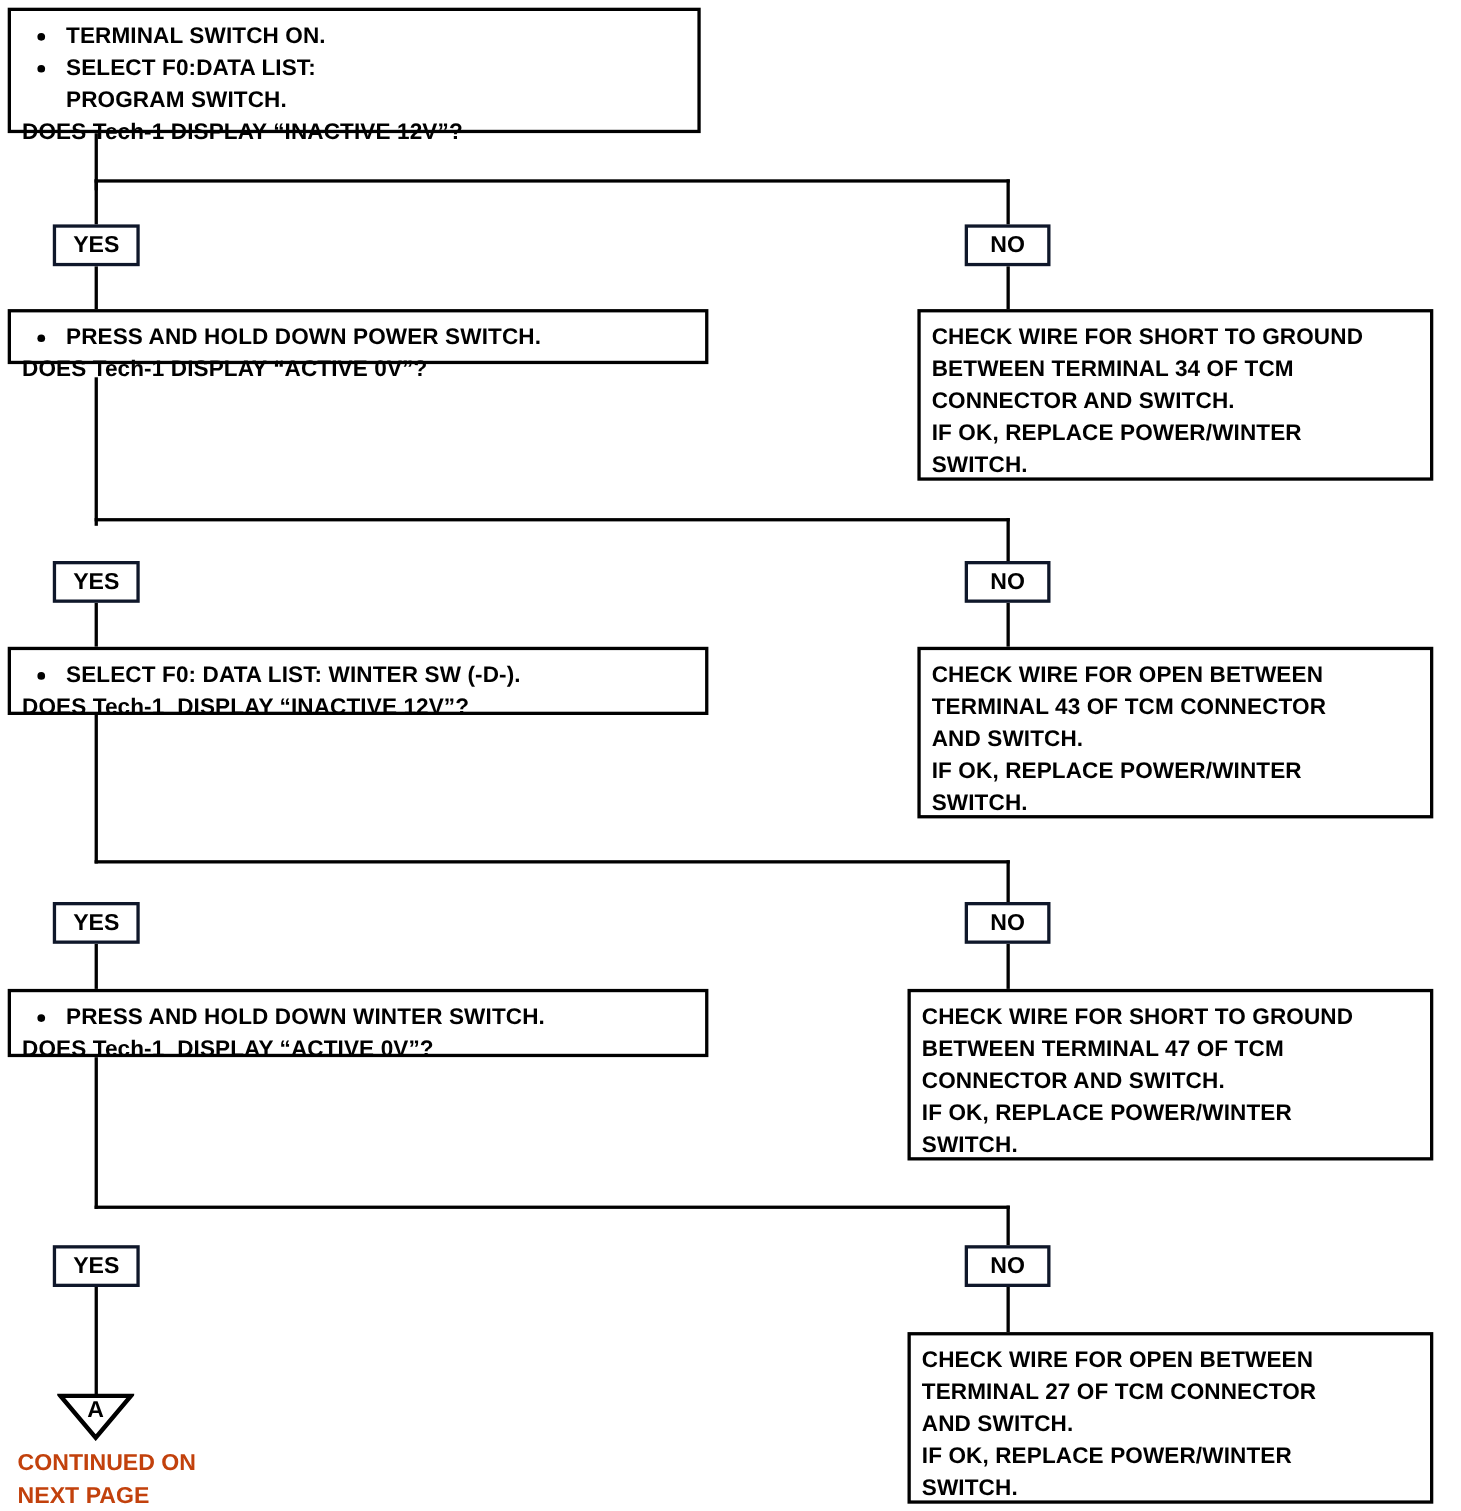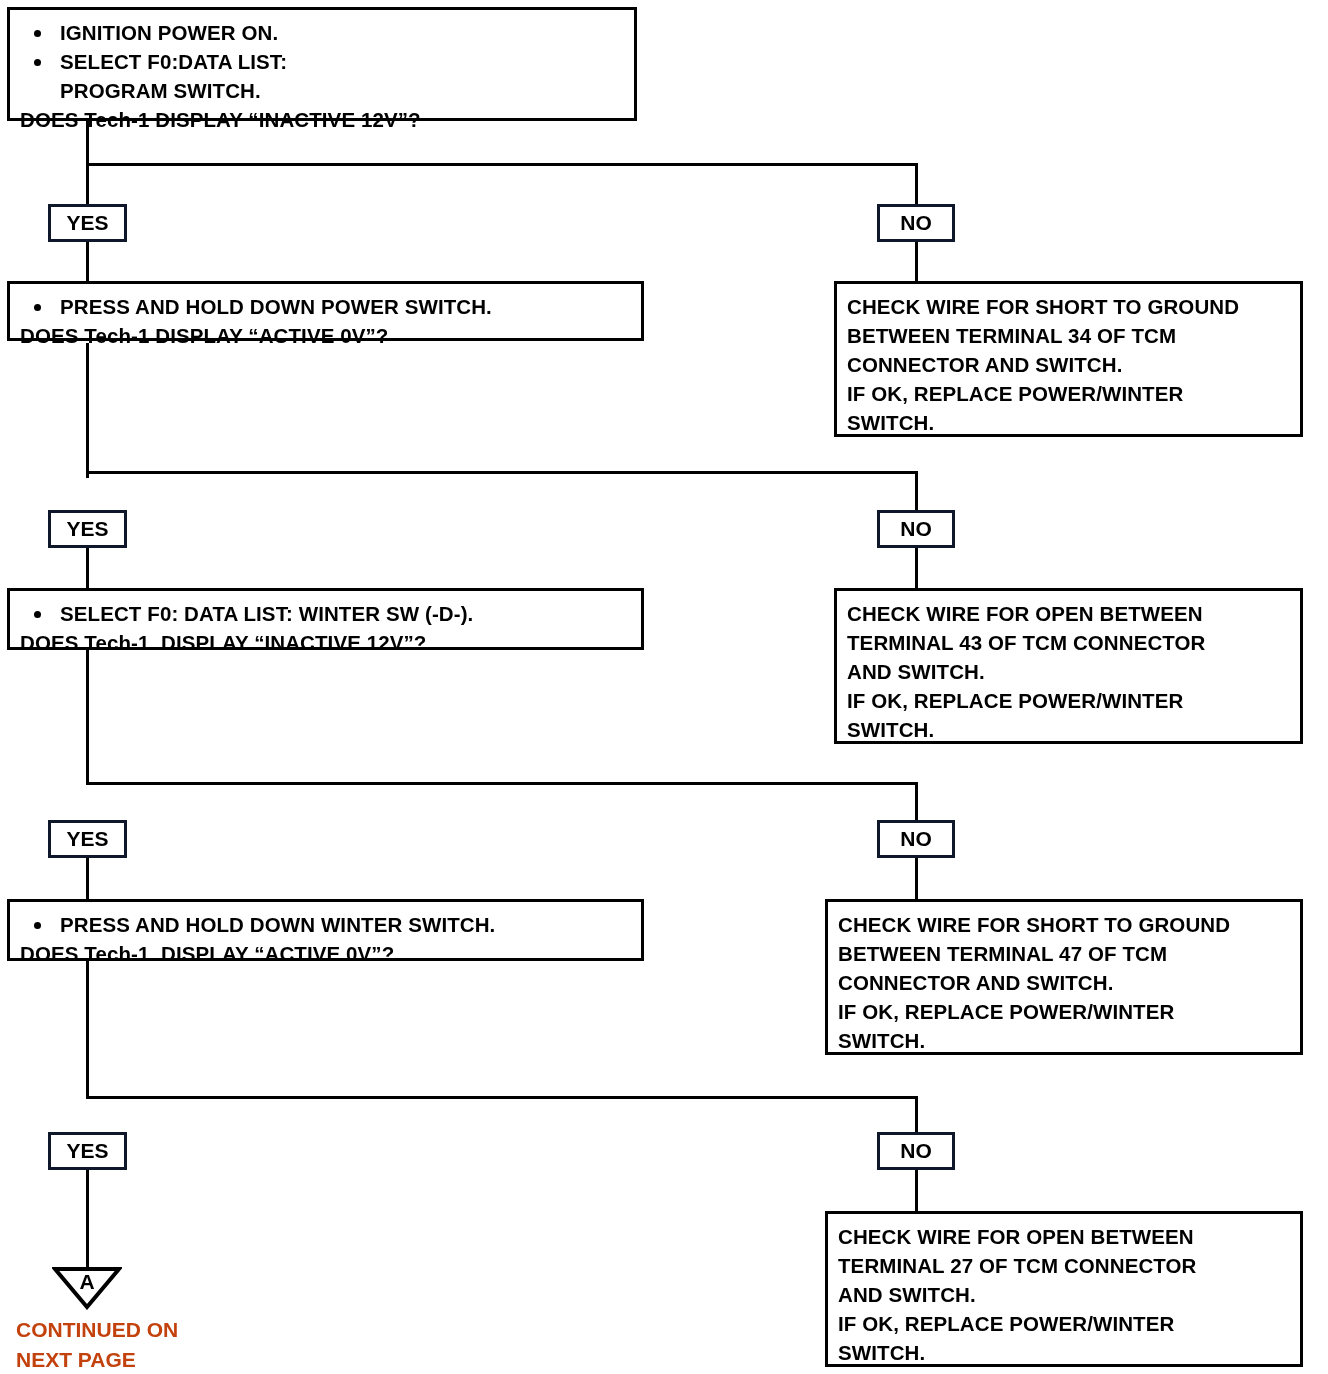--- a/index.html
+++ b/index.html
@@ -101,42 +101,42 @@
     white-space: pre;
     z-index: 4;
   }
 </style>
 </head>
 <body>
 
 <div id="chart">
 
   <div class="box" style="left:7px; top:7px; width:630px; height:114px;">
-    <div class="line-txt bulleted">IGNITION POWER ON.</div>
+    <div class="line-txt bulleted">TERMINAL SWITCH ON.</div>
     <div class="line-txt bulleted">SELECT F0:DATA LIST:</div>
     <div class="line-txt indented">PROGRAM SWITCH.</div>
     <div class="line-txt">DOES Tech-1 DISPLAY “INACTIVE 12V”?</div>
   </div>
 
   <div class="vline" style="left:86px; top:121px; height:52px;"></div>
   <div class="hline" style="left:86px; top:163px; width:832px;"></div>
   <div class="vline" style="left:915px; top:163px; height:52px;"></div>
   <div class="vline" style="left:86px; top:163px; height:50px;"></div>
 
   <div class="label-box" style="left:48px; top:204px; width:79px; height:38px;">
     <span>YES</span>
   </div>
   <div class="label-box" style="left:877px; top:204px; width:78px; height:38px;">
     <span>NO</span>
   </div>
 
   <div class="vline" style="left:86px; top:242px; height:40px;"></div>
   <div class="vline" style="left:915px; top:242px; height:40px;"></div>
 
-  <div class="box" style="left:7px; top:281px; width:637px; height:60px;">
+  <div class="box" style="left:7px; top:281px; width:637px; height:50px;">
     <div class="line-txt bulleted">PRESS AND HOLD DOWN POWER SWITCH.</div>
     <div class="line-txt">DOES Tech-1 DISPLAY “ACTIVE 0V”?</div>
   </div>
 
   <div class="box" style="left:834px; top:281px; width:469px; height:156px;">
     <div class="line-txt">CHECK WIRE FOR SHORT TO GROUND</div>
     <div class="line-txt">BETWEEN TERMINAL 34 OF TCM</div>
     <div class="line-txt">CONNECTOR AND SWITCH.</div>
     <div class="line-txt">IF OK, REPLACE POWER/WINTER</div>
     <div class="line-txt">SWITCH.</div>

